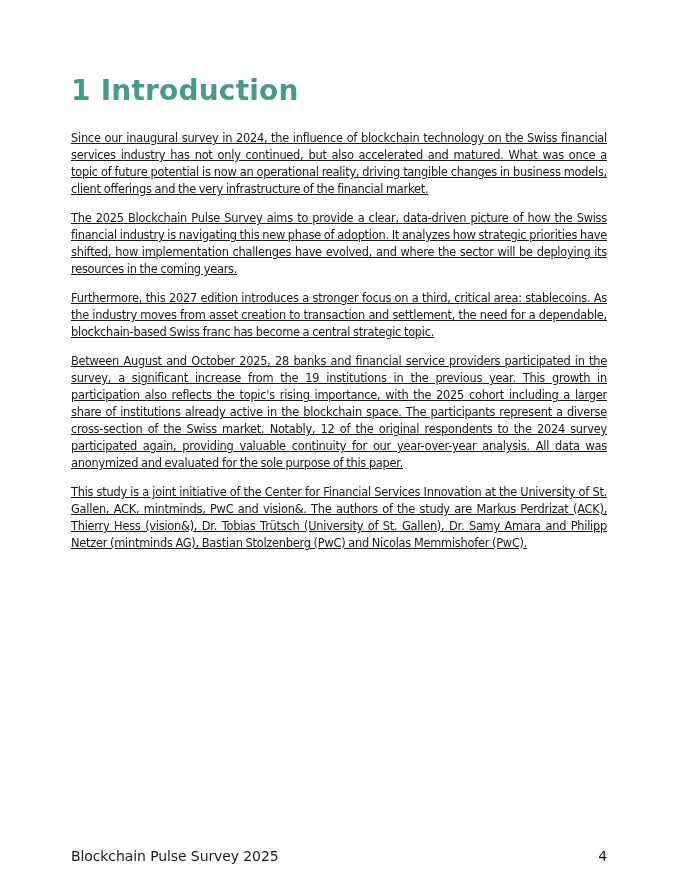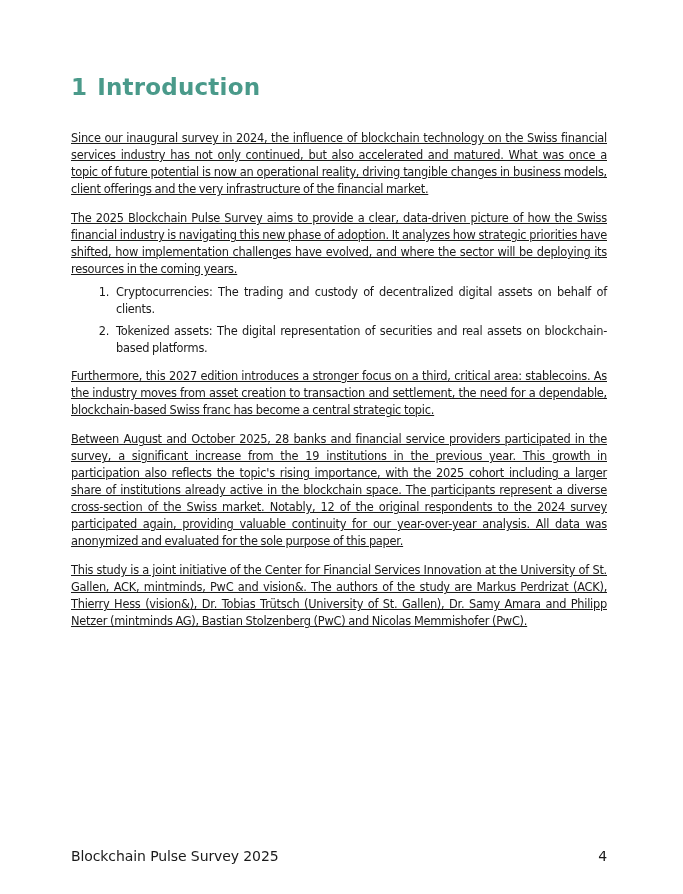--- a/index.html
+++ b/index.html
@@ -21,21 +21,21 @@
       top: 0;
       width: 536px;
     }
     h1.heading {
       position: absolute;
       top: 74px;
       left: 0;
       margin: 0;
       font-family: "DejaVu Sans", sans-serif;
       font-weight: bold;
-      font-size: 23px;
+      font-size: 28px;
       color: #4a9a8a;
       letter-spacing: 0.2px;
       white-space: nowrap;
     }
     h1.heading .num {
       margin-right: 10px;
     }
     .body-text {
       position: absolute;
       top: 118px;
@@ -81,24 +81,20 @@
 
 <div class="page">
 
   <h1 class="heading">
     <span class="num">1</span><span>Introduction</span>
   </h1>
 
   <div class="body-text">
     <p>Since our inaugural survey in 2024, the influence of blockchain technology on the Swiss financial services industry has not only continued, but also accelerated and matured. What was once a topic of future potential is now an operational reality, driving tangible changes in business models, client offerings and the very infrastructure of the financial market.</p>
     <p>The 2025 Blockchain Pulse Survey aims to provide a clear, data-driven picture of how the Swiss financial industry is navigating this new phase of adoption. It analyzes how strategic priorities have shifted, how implementation challenges have evolved, and where the sector will be deploying its resources in the coming years.</p>
-    <ol class="pillars">
-      <li>Cryptocurrencies: The trading and custody of decentralized digital assets on behalf of clients.</li>
-      <li>Tokenized assets: The digital representation of securities and real assets on blockchain-based platforms.</li>
-    </ol>
     <p>Furthermore, this 2027 edition introduces a stronger focus on a third, critical area: stablecoins. As the industry moves from asset creation to transaction and settlement, the need for a dependable, blockchain-based Swiss franc has become a central strategic topic.</p>
     <p>Between August and October 2025, 28 banks and financial service providers participated in the survey, a significant increase from the 19 institutions in the previous year. This growth in participation also reflects the topic's rising importance, with the 2025 cohort including a larger share of institutions already active in the blockchain space. The participants represent a diverse cross-section of the Swiss market. Notably, 12 of the original respondents to the 2024 survey participated again, providing valuable continuity for our year-over-year analysis. All data was anonymized and evaluated for the sole purpose of this paper.</p>
     <p>This study is a joint initiative of the Center for Financial Services Innovation at the University of St. Gallen, ACK, mintminds, PwC and vision&amp;. The authors of the study are Markus Perdrizat (ACK), Thierry Hess (vision&amp;), Dr. Tobias Trütsch (University of St. Gallen), Dr. Samy Amara and Philipp Netzer (mintminds AG), Bastian Stolzenberg (PwC) and Nicolas Memmishofer (PwC).</p>
   </div>
 
   <div class="footer">
     <span>Blockchain Pulse Survey 2025</span>
     <span>4</span>
   </div>
 

